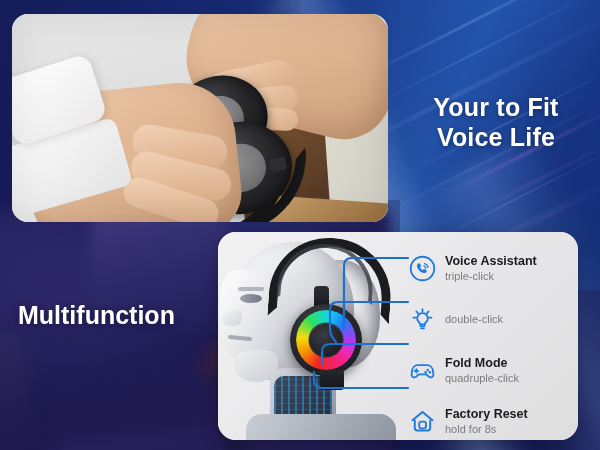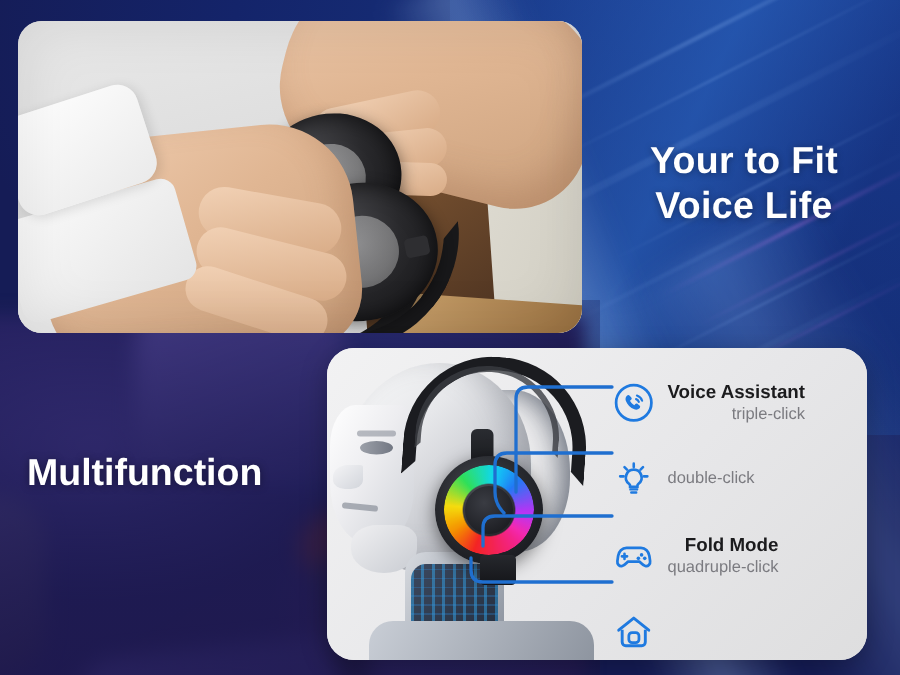--- a/index.html
+++ b/index.html
@@ -194,21 +194,21 @@
     filter:blur(.4px) saturate(1.2);opacity:.95;}
   .earcup-center{position:absolute;left:92px;top:92px;width:32px;height:32px;border-radius:50%;
     background:radial-gradient(circle at 40% 35%,#3a3c43,#141519);}
   .earcup-arm{position:absolute;left:102px;top:138px;width:24px;height:20px;background:linear-gradient(180deg,#26282d,#141519);border-radius:3px;}
 
   
   .lines{position:absolute;left:0;top:0;width:360px;height:208px;pointer-events:none;}
 
   
   .features{position:absolute;left:190px;top:14px;width:168px;}
-  .feat{position:relative;display:flex;align-items:center;height:44px;margin-bottom:7px;text-align:right;}
+  .feat{position:relative;display:flex;align-items:center;height:44px;margin-bottom:7px;}
   .feat-ico{width:28px;height:28px;flex:0 0 28px;margin-right:9px;display:flex;align-items:center;justify-content:center;}
   .feat-txt{display:flex;flex-direction:column;justify-content:center;}
   .feat-title{font-size:12.5px;font-weight:bold;color:#1b1b1d;line-height:15px;white-space:nowrap;}
   .feat-sub{font-size:11px;color:#7b7b80;line-height:14px;white-space:nowrap;}
 </style>
 </head>
 <body>
 
 <div class="stage">
 
@@ -371,17 +371,21 @@
       </div>
 
       <div class="feat">
         <div class="feat-ico">
           <svg width="27" height="27" viewBox="0 0 28 28">
             <path d="M3.6 12.6 14 4.2l10.4 8.4" fill="none" stroke="#1f7ae0" stroke-width="2" stroke-linecap="round" stroke-linejoin="round"></path>
             <path d="M6 12.2v8.6c0 1.4 1.1 2.5 2.5 2.5h11c1.4 0 2.5-1.1 2.5-2.5v-8.6" fill="none" stroke="#1f7ae0" stroke-width="2" stroke-linejoin="round"></path>
             <rect x="10.6" y="14.2" width="7" height="7" rx="2.2" fill="none" stroke="#1f7ae0" stroke-width="1.9"></rect>
           </svg>
         </div>
+        <div class="feat-txt">
+          <span class="feat-title">Factory Reset</span>
+          <span class="feat-sub">hold for 8s</span>
+        </div>
       </div>
 
     </div>
   </div>
 </div>
 
 </body></html>

